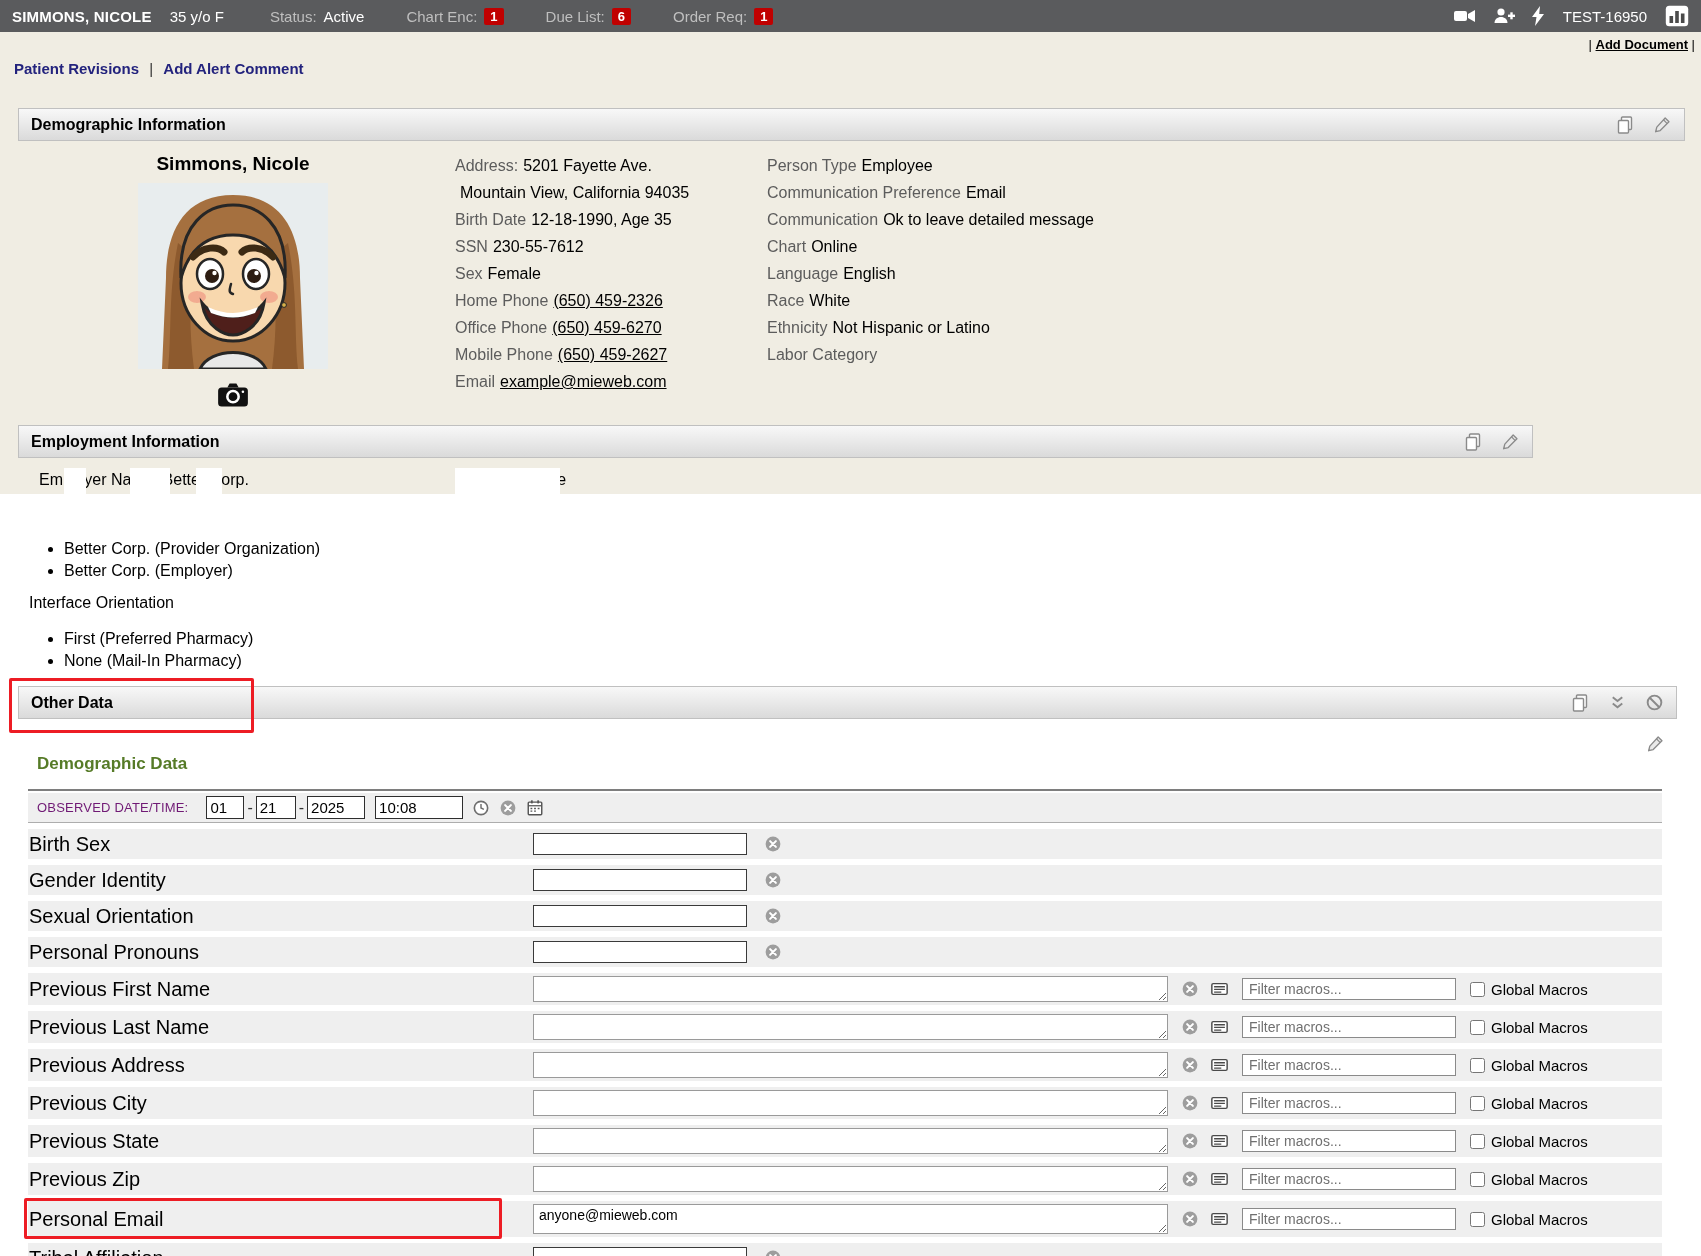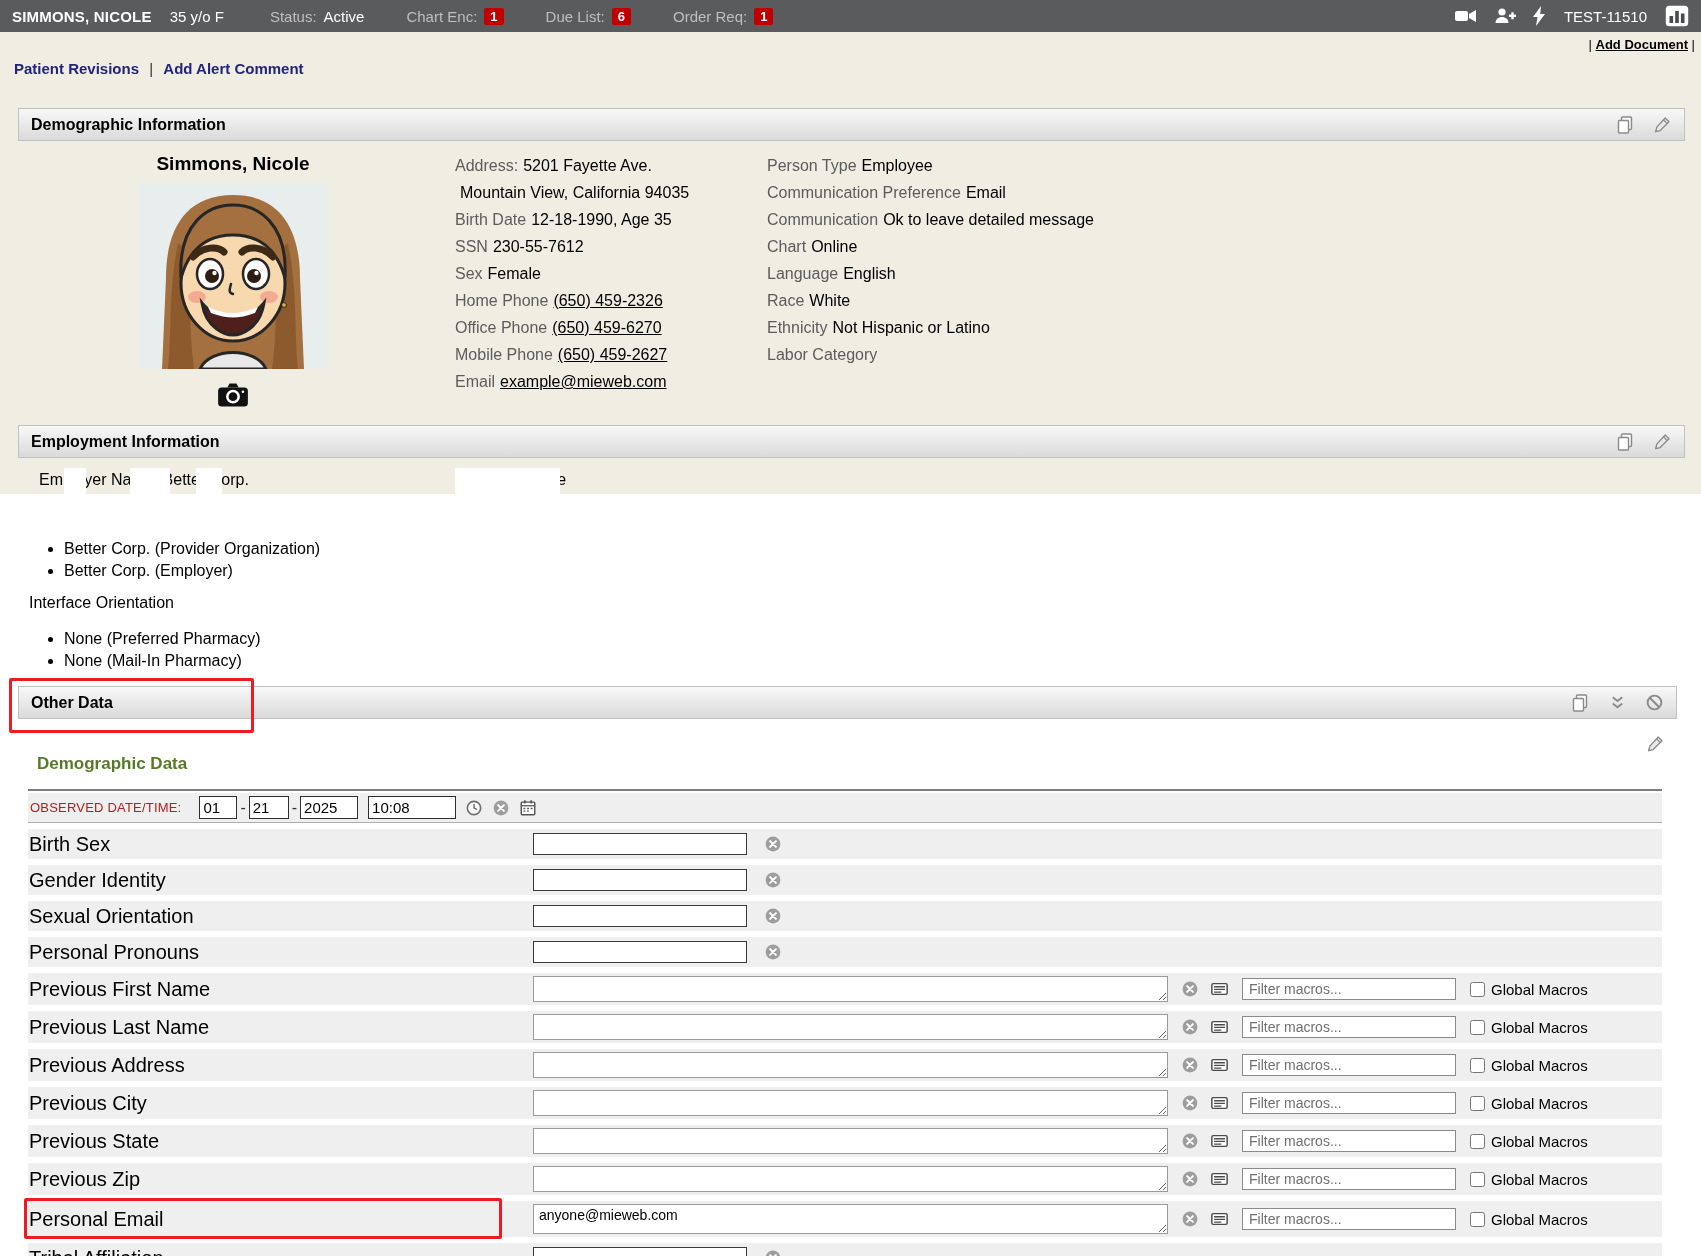--- a/index.html
+++ b/index.html
@@ -18,21 +18,21 @@
 
 .beige{position:absolute;top:32px;left:0;width:1701px;height:462px;background:#f0ede3}
 .adddoc{position:absolute;top:37px;right:6px;font-size:13px;color:#000}
 .adddoc a{color:#000;font-weight:bold;text-decoration:underline}
 .patlinks{position:absolute;top:60px;left:14px;font-size:15px;color:#333}
 .patlinks a{color:#23237d;font-weight:bold}
 .patlinks .sep{margin:0 6px}
 
 .panel{position:absolute;left:18px}
 .p-demo{top:108px;width:1667px}
-.p-emp{top:425px;width:1667px}
+.p-emp{top:425px;width:1515px}
 .p-other{top:686px;width:1659px}
 .panel-header{height:33px;border:1px solid #c0c0c0;background:linear-gradient(#f8f8f8,#dadada);display:flex;align-items:center;padding:4px 12px}
 .panel-title{font-size:16px;font-weight:bold;color:#000}
 .ph-icons{margin-left:auto;display:flex;align-items:center;gap:18px}
 .icbtn{border:0;background:transparent;padding:0;display:flex;align-items:center;cursor:pointer}
 
 .demo-body{position:relative;height:285px}
 .pt-name{position:absolute;left:100px;top:12px;width:230px;text-align:center;font-size:19px;font-weight:bold;color:#000}
 .pt-photo{position:absolute;left:120px;top:42px;width:190px;height:186px}
 .camera-btn{position:absolute;left:198px;top:238px;width:36px;height:30px}
@@ -59,21 +59,21 @@
 .hl-other{left:9px;top:678px;width:245px;height:55px}
 .hl-email{left:-4px;top:-3px;width:478px;height:41px}
 .lone-pencil{position:absolute;left:1646px;top:734px}
 
 .dd-head{position:absolute;left:37px;top:754px;font-size:17px;font-weight:bold;color:#567b27}
 .dd-table{position:absolute;left:28px;top:789px;width:1634px;border-top:2px solid #7e7e7e;padding-top:2px}
 .dd-row{position:relative;background:#efefef;display:flex;align-items:center;min-height:30px;margin-bottom:6px}
 .dd-row.mac{min-height:32px}
 .dd-row.email-row{min-height:36px}
 .dd-row.obs{border-bottom:1px solid #adadad}
-.obs-label{font-size:13px;color:#b91c1c;padding-left:2px;margin-right:18px;letter-spacing:.2px}
+.obs-label{font-size:13px;color:#701a75;padding-left:9px;margin-right:18px;letter-spacing:.2px}
 .dd-label{width:505px;padding-left:1px;font-size:20px;color:#000;flex-shrink:0}
 .date-input{height:23px;border:1px solid #2e2e2e;font-size:15px;padding:1px 3px;font-family:"Liberation Sans",sans-serif;background:#fff}
 .w-mo{width:38px}.w-day{width:40px}.w-yr{width:58px}.w-time{width:88px;margin-left:10px}
 .dsep{margin:0 3px;color:#333}
 .short-input{width:214px;height:22px;border:1px solid #3a3a3a;font-size:14px;padding:1px 4px;background:#fff}
 .xgap{margin-left:17px}
 .obsgap{margin-left:9px}
 .macro-ta{width:635px;height:26px;border:1px solid #9a9a9a;background:#fff;font-family:Liberation Sans, sans-serif;font-size:14px;padding:2px 5px;resize:both}
 .email-ta{height:30px}
 .mgap1{margin-left:13px}.mgap2{margin-left:10px}
@@ -171,21 +171,21 @@
       <button class="icbtn">
           <svg width="22" height="20">
             <use href="#i-person-plus"></use>
           </svg>
         </button>
       <button class="icbtn">
           <svg width="14" height="20">
             <use href="#i-bolt"></use>
           </svg>
         </button>
-      <span class="tb-id">TEST-11510</span>
+      <span class="tb-id">TEST-16950</span>
       <button class="icbtn">
           <svg width="24" height="22">
             <use href="#i-chart"></use>
           </svg>
         </button>
     </span>
   </header>
 
   <div class="beige"></div>
 
@@ -301,21 +301,21 @@
     <span class="patch" style="left:178px;width:26px"></span>
     <span class="patch" style="left:437px;width:105px"></span>
   </div>
 
   <ul class="blist l-org">
     <li>Better Corp. (Provider Organization)</li>
     <li>Better Corp. (Employer)</li>
   </ul>
   <div class="subhead">Interface Orientation</div>
   <ul class="blist l-pharm">
-    <li>None (Preferred Pharmacy)</li>
+    <li>First (Preferred Pharmacy)</li>
     <li>None (Mail-In Pharmacy)</li>
   </ul>
 
   <section class="panel p-other">
     <div class="panel-header">
       <span class="panel-title">Other Data</span>
       <span class="ph-icons">
         <button class="icbtn">
             <svg width="20" height="20">
               <use href="#i-copy"></use>

